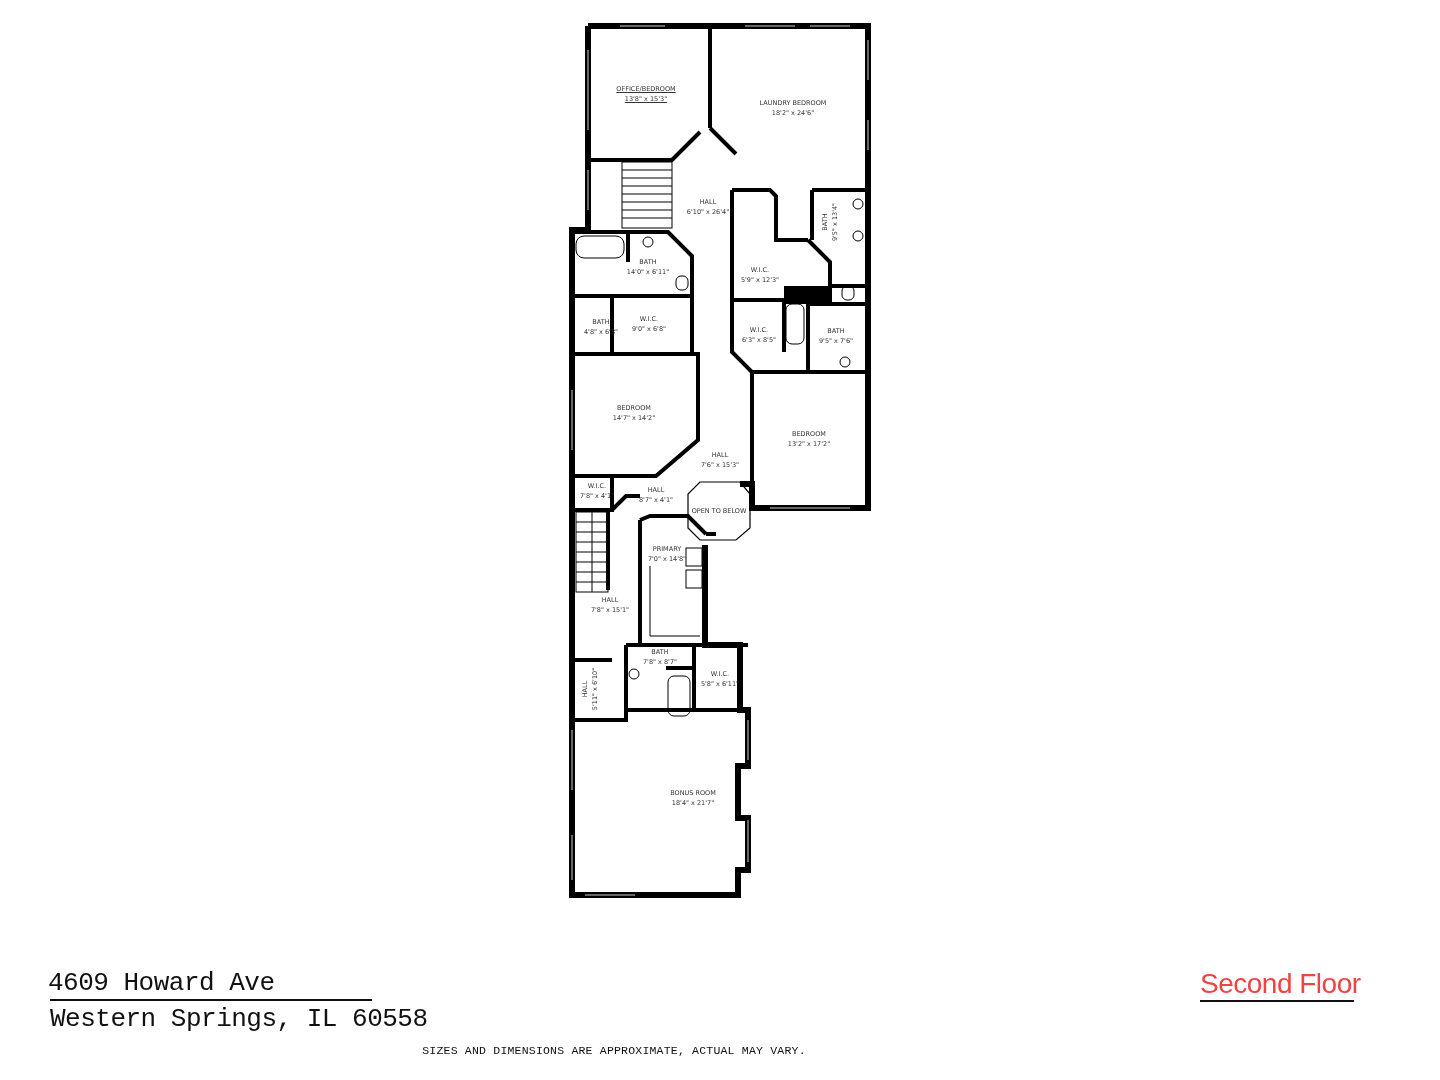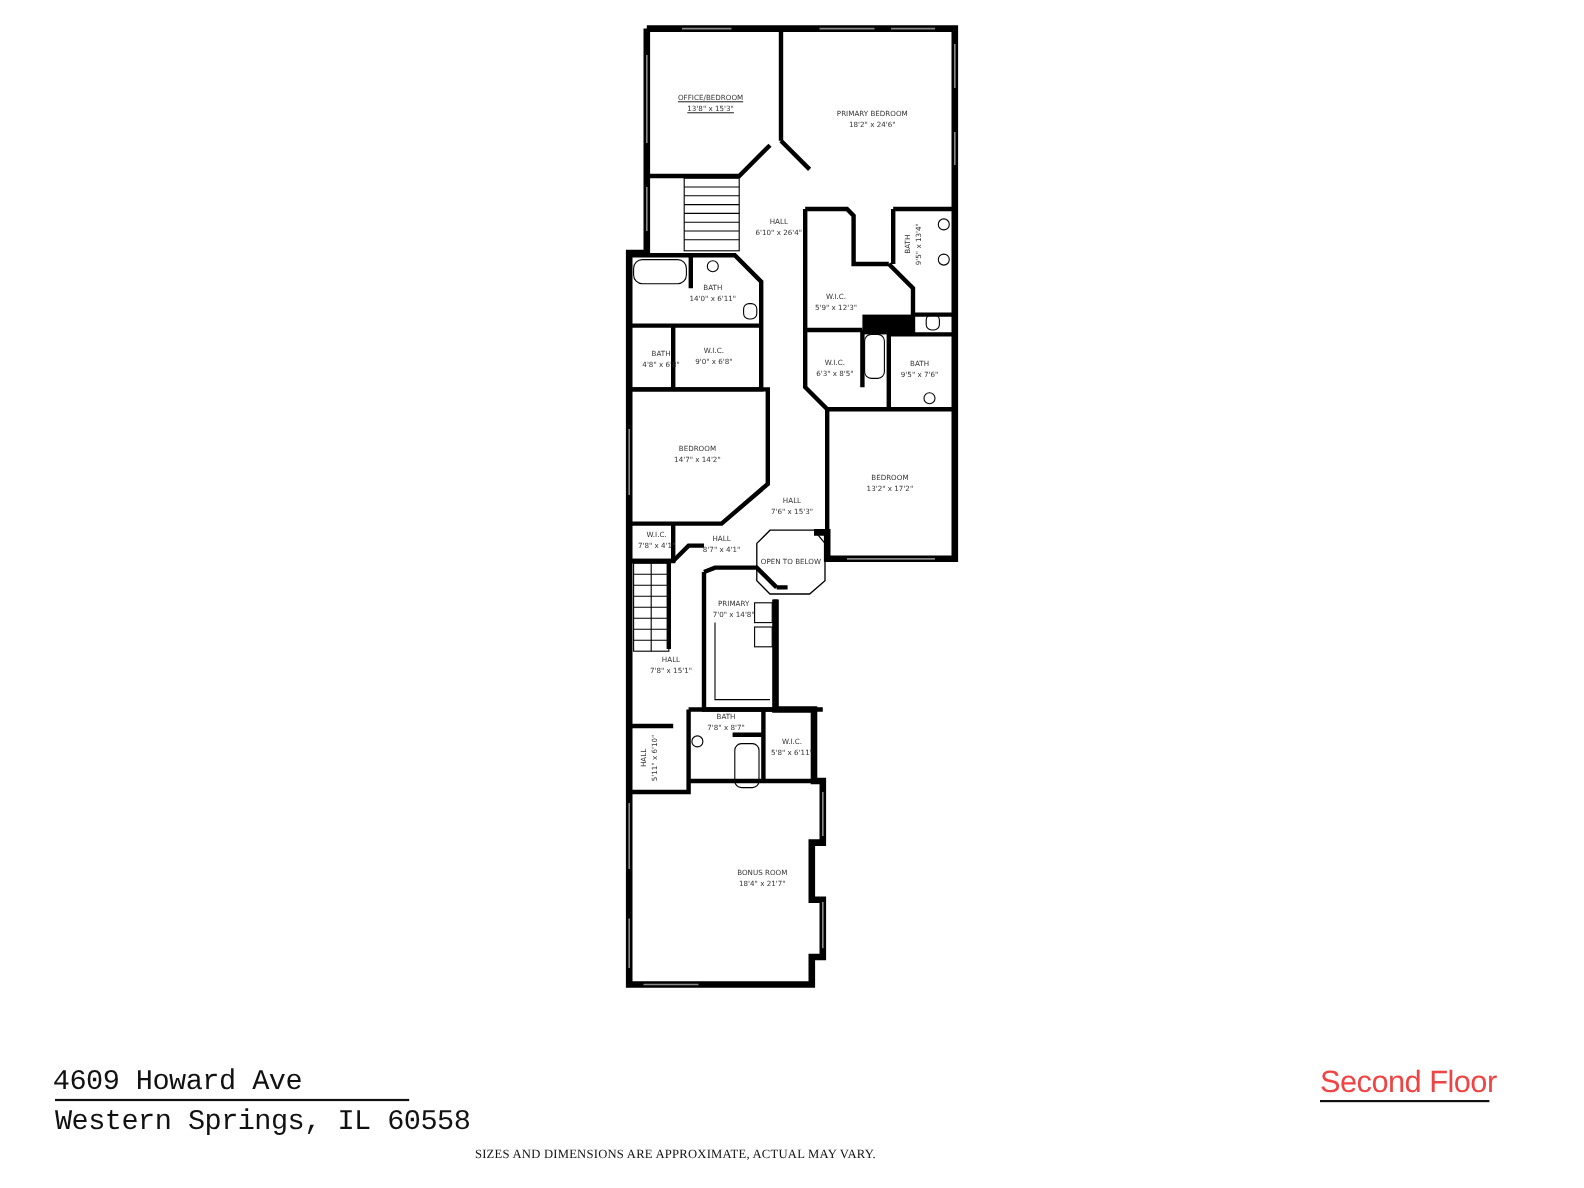--- a/index.html
+++ b/index.html
@@ -6,21 +6,21 @@
   body { width:1440px; height:1080px; position:relative; overflow:hidden; font-family:"DejaVu Sans", sans-serif; }
   #plan { position:absolute; left:0; top:0; width:1440px; height:1080px; }
   .room-label { position:absolute; text-align:center; font-family:"DejaVu Sans", sans-serif; font-size:6.5px; color:#333; line-height:10px; white-space:nowrap; transform:translate(-50%,-50%); }
   .room-label.rot { transform:translate(-50%,-50%) rotate(-90deg); }
   .addr { position:absolute; font-family:Liberation Mono, monospace; color:#111; }
   #addr1 { left:48px; top:968px; font-size:26px; letter-spacing:-0.5px; }
   #addr-rule { position:absolute; left:50px; top:999px; width:322px; height:2px; background:#111; }
   #addr2 { left:50px; top:1004px; font-size:26px; letter-spacing:-0.5px; }
   #floor { position:absolute; left:1200px; top:968px; font-family:Liberation Sans, sans-serif; font-size:28px; letter-spacing:-0.5px; color:#ef4444; }
   #floor-rule { position:absolute; left:1200px; top:1000px; width:154px; height:2px; background:#111; }
-  #disclaimer { position:absolute; left:0; width:1228px; top:1044px; text-align:center; font-family:Liberation Serif, serif; font-size:11.5px; color:#111; letter-spacing:0.2px; }
+  #disclaimer { position:absolute; left:0; width:1228px; top:1044px; text-align:center; font-family:Liberation Mono, monospace; font-size:11.5px; color:#111; letter-spacing:0.2px; }
 </style>
 </head>
 <body>
 
 <svg id="plan" viewBox="0 0 1440 1080" xmlns="http://www.w3.org/2000/svg">
   <g fill="none" stroke="#000" stroke-linejoin="miter">
 
     <path stroke-width="6" d="M588 26 L868 26 L868 508 L752 508 L752 484 L740 484 M588 26 L588 230 L572 230 L572 510 L572 895 L738 895 L738 870 L748 870 L748 818 L738 818 L738 766 L748 766 L748 710 L740 710 L740 645 L705 645 L705 545"></path>
 
     <path stroke-width="4" d="M710 26 L710 128 M588 160 L672 160 L700 132 M710 128 L736 154"></path>
@@ -97,21 +97,21 @@
       <line x1="572" y1="390" x2="572" y2="450"></line>
     </g>
   </g>
 </svg>
 
 <div class="room-label" style="left:646px;top:94px;text-decoration:underline;">
     <div>OFFICE/BEDROOM</div>
     <div>13'8" x 15'3"</div>
   </div>
 <div class="room-label" style="left:793px;top:108px;">
-    <div>PRIMARY BEDROOM</div>
+    <div>LAUNDRY BEDROOM</div>
     <div>18'2" x 24'6"</div>
   </div>
 <div class="room-label" style="left:708px;top:207px;">
     <div>HALL</div>
     <div>6'10" x 26'4"</div>
   </div>
 <div class="room-label rot" style="left:830px;top:222px;">
     <div>BATH</div>
     <div>9'5" x 13'4"</div>
   </div>

